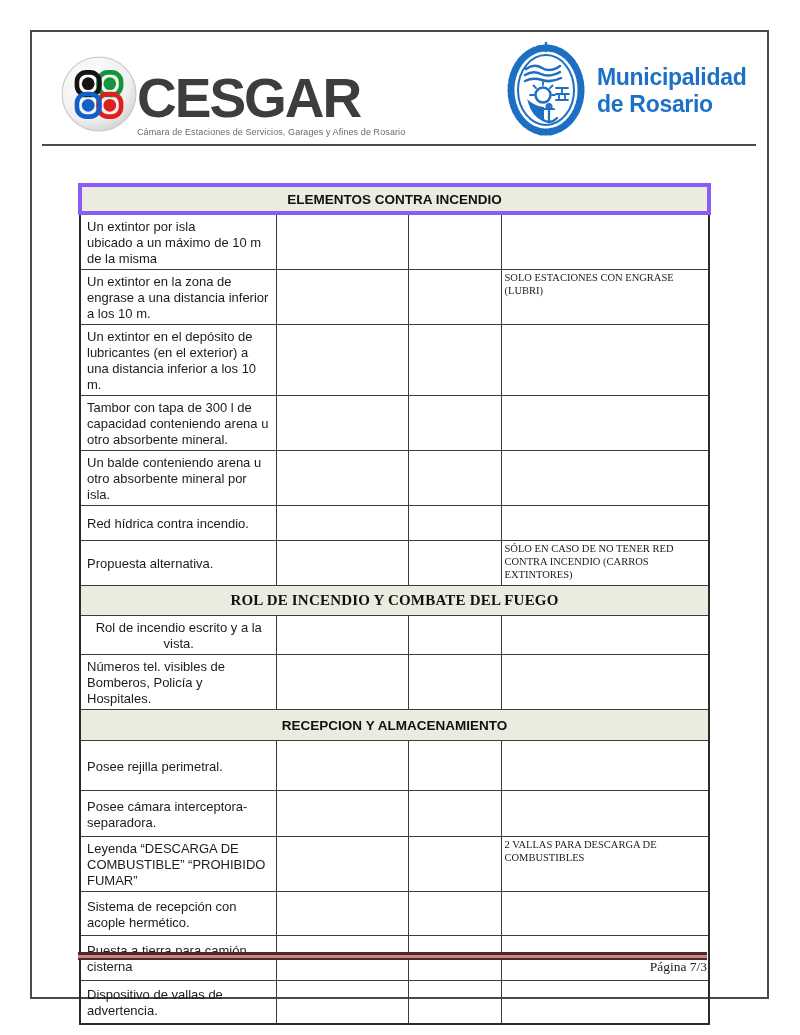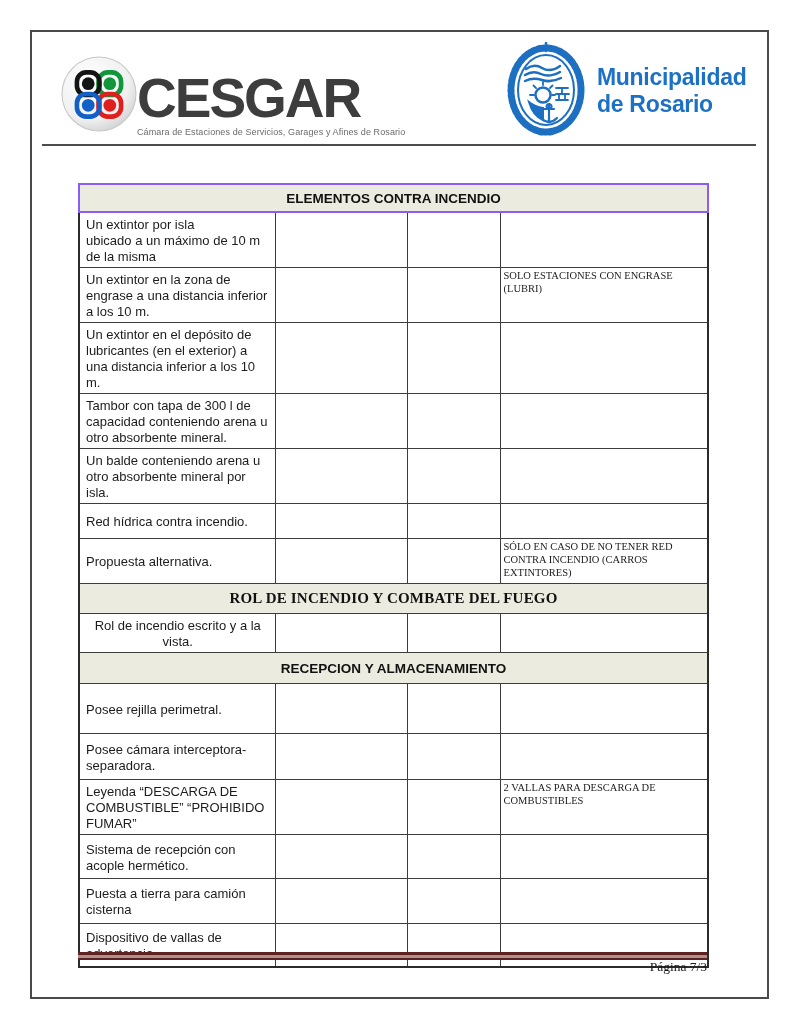--- a/index.html
+++ b/index.html
@@ -50,21 +50,21 @@
     font-family:"Liberation Serif",serif;font-size:10.5px;line-height:13px;
     color:#1c1c1c;vertical-align:top;padding:1px 3px;
   }
   td.section{
     background:#ecebdf;text-align:center;font-weight:bold;color:#111;
     border-top:3px solid #1c1c1c;border-bottom:2px solid #1c1c1c;
     padding:2px 0;vertical-align:middle;
   }
   td.section.sans{font-family:"Liberation Sans",sans-serif;font-size:13.5px;}
   td.section.serif{font-family:"Liberation Serif",serif;font-size:15px;letter-spacing:0.2px;}
-  td.section.navy{border:2px solid #8b5cf6;margin-top:43px;}
+  td.section.navy{border:4px solid #8b5cf6;margin-top:43px;}
   
   .maroon-rule{
     position:absolute;left:78px;top:952px;width:629px;height:3px;
     border-top:3px solid #5e2321;border-bottom:2px solid #5e2321;
     background:#b28e8c;box-sizing:content-box;
   }
   .page-number{
     position:absolute;left:78px;top:959px;width:629px;text-align:right;
     font-family:"Liberation Serif",serif;font-size:13.5px;color:#1a1a1a;
   }
@@ -179,20 +179,26 @@
       </tr>
       <tr style="height: 30px;">
         <td colspan="4" class="section serif">ROL DE INCENDIO Y COMBATE DEL FUEGO</td>
       </tr>
       <tr style="height: 36px;">
         <td class="item center">Rol de incendio escrito y a la vista.</td>
         <td></td>
         <td></td>
         <td class="note"></td>
       </tr>
+      <tr style="height: 43px;">
+        <td class="item">Números tel. visibles de Bomberos, Policía y Hospitales.</td>
+        <td></td>
+        <td></td>
+        <td class="note"></td>
+      </tr>
       <tr style="height: 31px;">
         <td colspan="4" class="section sans">RECEPCION Y ALMACENAMIENTO</td>
       </tr>
       <tr style="height: 50px;">
         <td class="item">Posee rejilla perimetral.</td>
         <td></td>
         <td></td>
         <td class="note"></td>
       </tr>
       <tr style="height: 46px;">

